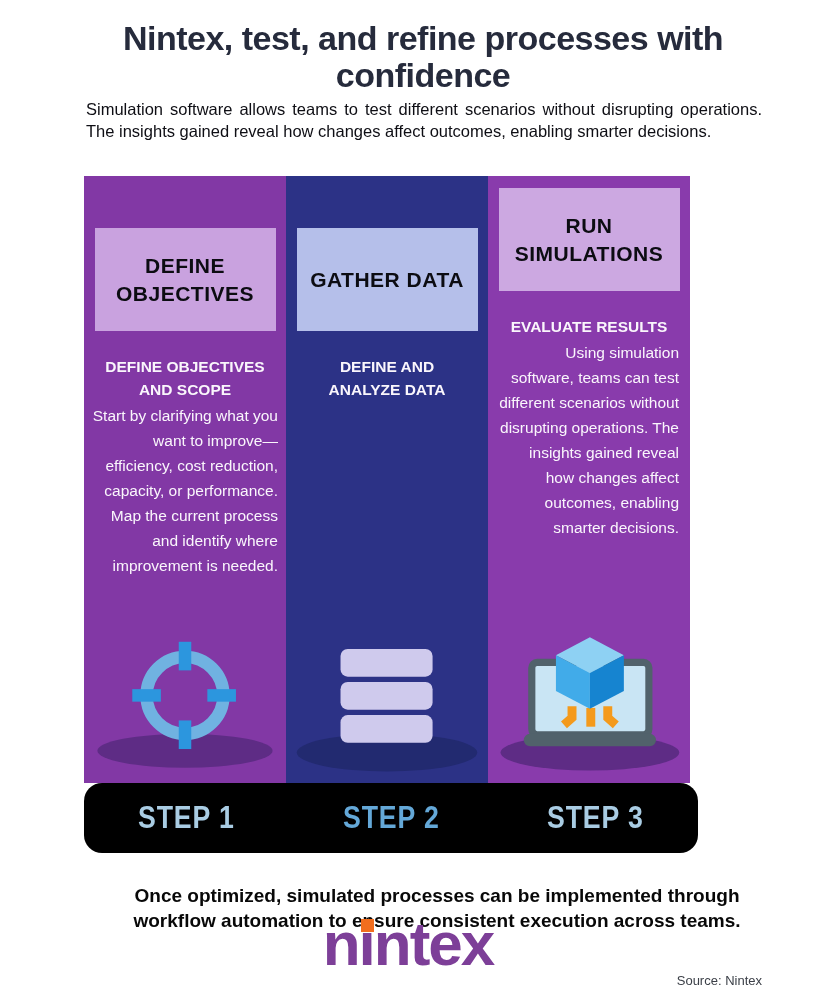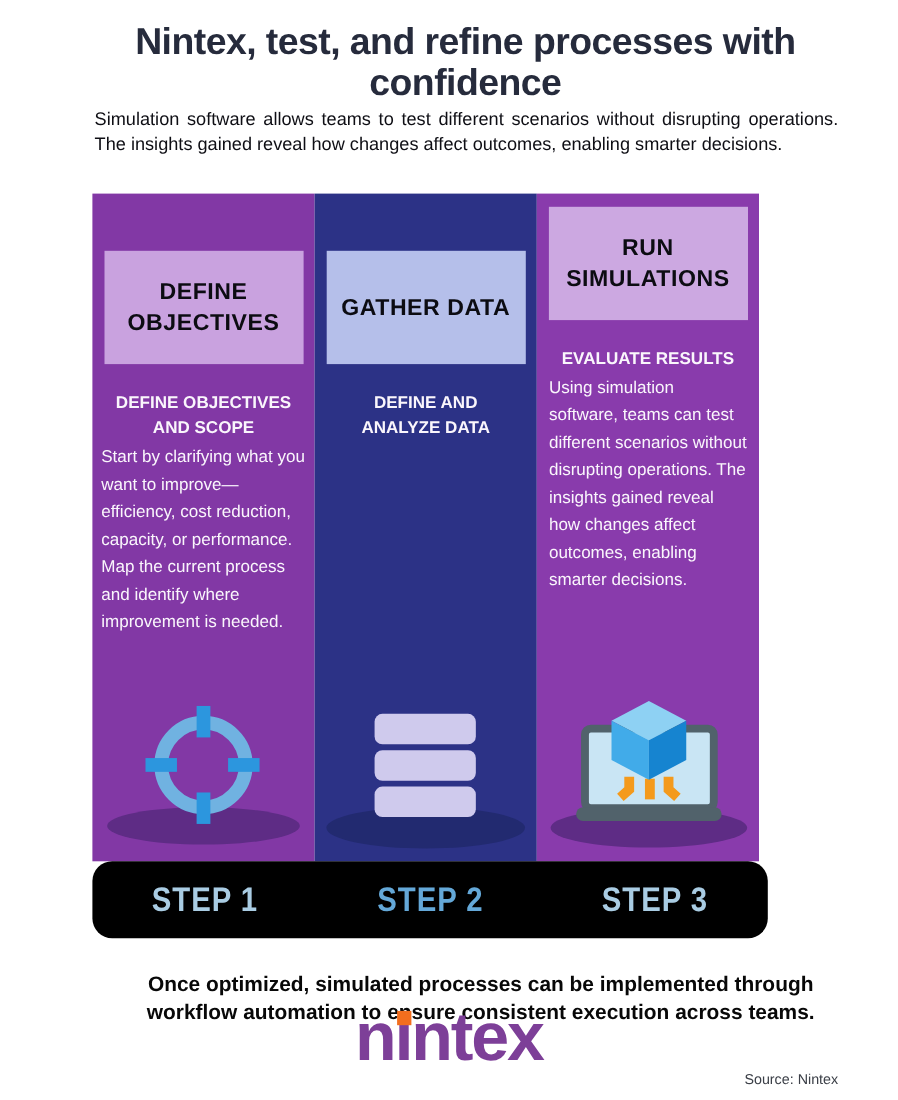--- a/index.html
+++ b/index.html
@@ -39,21 +39,21 @@
   .col-3 .header-box { background:#CCA8E1;margin-top:12px; }
 
   .subheading {
     margin:24px auto 0; max-width:190px; font-weight:bold;
     font-size:15.5px; line-height:23px; text-align:center;
   }
   .col-2 .subheading { max-width:150px; }
 
   .body-text {
     margin:2px auto 0; font-size:15.5px; line-height:25px;
-    text-align:left; max-width:186px;
+    text-align:right; max-width:186px;
   }
   .col-2 .body-text { max-width:170px; }
   .col-3 .body-text { max-width:180px; }
 
   .icon-svg { position:absolute; bottom:0; left:0; width:100%; height:172px; display:block; }
 
   .step-bar {
     position:absolute; left:84px; top:783px; width:614px; height:70px;
     background:#000000; display:flex;border-radius:18px;
   }

